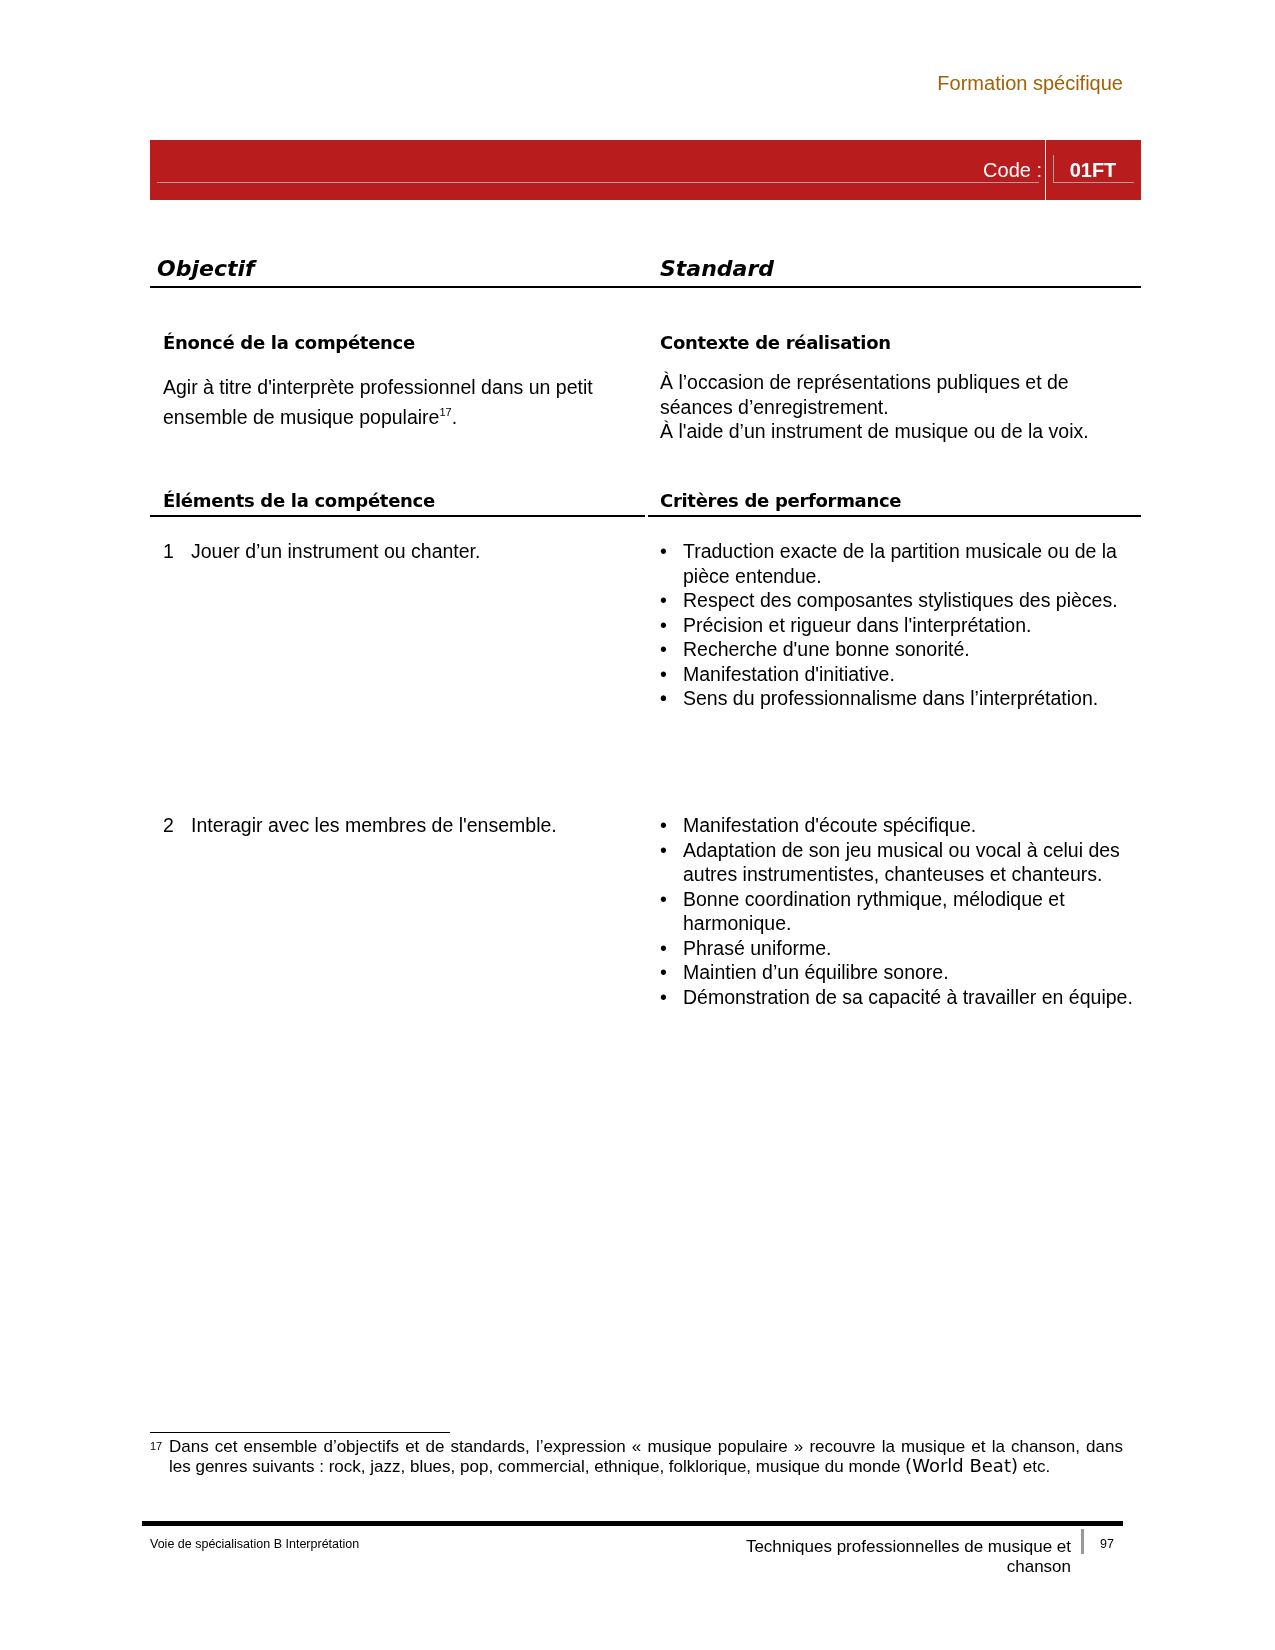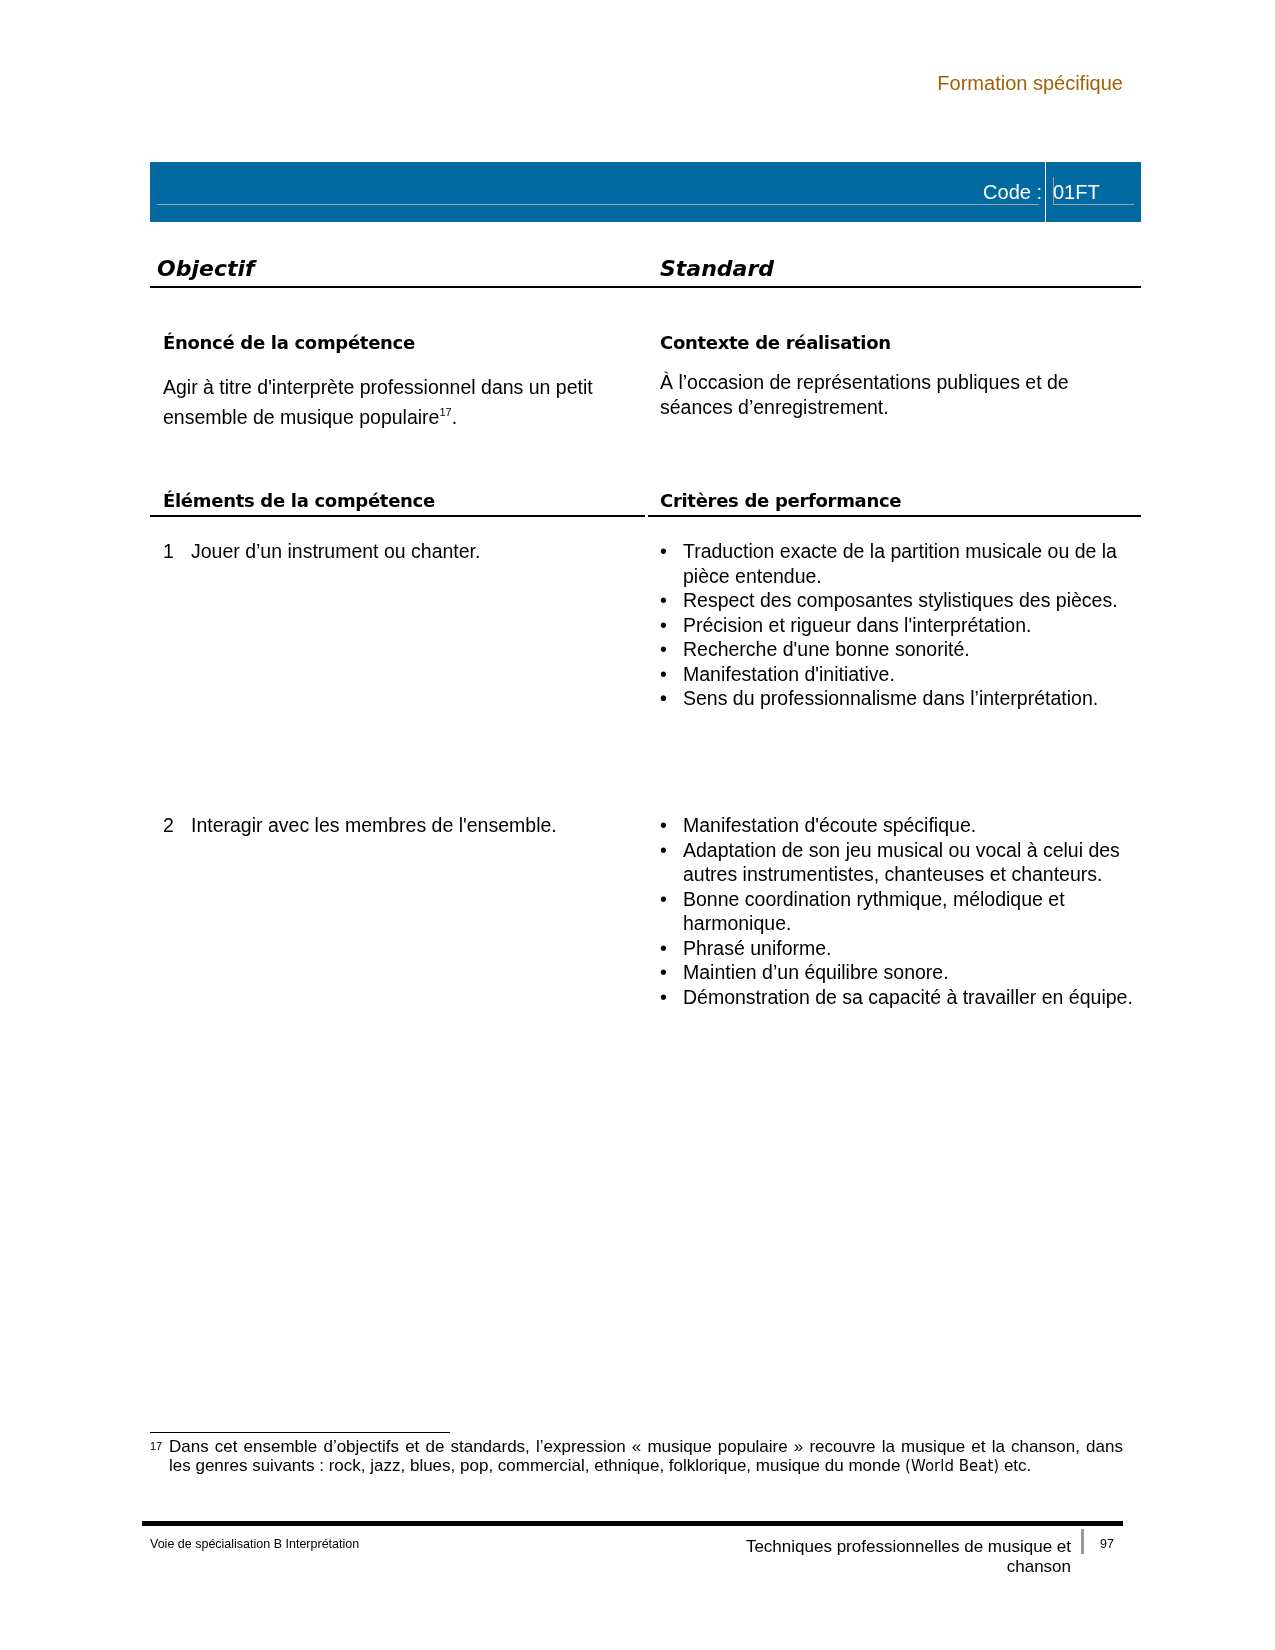--- a/index.html
+++ b/index.html
@@ -1,40 +1,40 @@
 <!DOCTYPE html>
 <html><head>
 <meta charset="utf-8">
 <style>
   html, body { margin:0; padding:0; background:#fff; }
   body { width:1275px; height:1650px; position:relative; overflow:hidden;
          font-family:"Liberation Sans", sans-serif; color:#000; }
   .abs { position:absolute; }
   .running-head { left:700px; width:423px; top:72px; text-align:right; font-size:20px; color:#a16207; }
-  .code-bar { left:150px; top:162px; width:991px; height:60px; background:#0369a1; }
+  .code-bar { left:150px; top:140px; width:991px; height:60px; background:#b91c1c; }
   .code-bar .gray-line { position:absolute; left:7px; top:42px; width:882px; height:1px; background:#a0a0a0; }
   .code-bar .code-label { position:absolute; left:780px; width:112px; top:19px; text-align:right; color:#fff; font-size:20px; }
   .code-bar .divider { position:absolute; left:895px; top:0; width:1px; height:60px; background:#fff; }
   .code-bar .code-box { position:absolute; left:903px; top:15px; width:80px; height:27px; border-left:1px solid #a0a0a0; border-bottom:1px solid #a0a0a0; }
-  .code-bar .code-value { position:absolute; left:903px; width:80px; top:19px; text-align:left; color:#fff; font-size:20px; }
+  .code-bar .code-value { position:absolute; left:903px; width:80px; top:19px; text-align:center; color:#fff; font-size:20px;font-weight:bold; }
   .h1 { font-family:"DejaVu Sans", sans-serif; font-weight:bold; font-style:italic; font-size:22px; top:256px; }
   .rule-main { left:150px; top:286px; width:991px; height:2px; background:#000; }
   .h2 { font-family:"DejaVu Sans", sans-serif; font-weight:bold; font-size:18px; letter-spacing:-0.3px; }
   .body { font-size:19.5px; line-height:24.5px; }
   .rule-sec { top:515px; height:2px; background:#000; }
   ul.crit { list-style:none; margin:0; padding:0; }
   ul.crit li { position:relative; padding-left:23px; font-size:19.5px; line-height:24.5px; }
   ul.crit li .bullet { position:absolute; left:0; top:0; }
   .element { font-size:19.5px; line-height:24.5px; }
   .element .num { display:inline-block; width:28px; }
   .fn-rule { left:150px; top:1432px; width:300px; height:1px; background:#000; }
   .footnote { left:150px; top:1437px; width:973px; font-size:17px; line-height:19px; text-align:justify; }
   .footnote sup { font-size:11px; position:absolute; left:0; top:0; vertical-align:baseline; }
   .footnote .fn-text { display:block; padding-left:19px; }
-  .footnote .wb { font-family:"DejaVu Sans", sans-serif; font-size:15px; }
+  .footnote .wb { font-family:"DejaVu Sans", sans-serif; font-size:18px; }
   .thick-rule { left:142px; top:1521px; width:981px; height:5px; background:#000; }
   .footer-left { left:150px; top:1537px; font-size:12.5px; }
   .footer-right { left:700px; width:371px; top:1537px; font-size:17px; text-align:right; }
   .footer-bar { left:1081px; top:1529px; width:3px; height:25px; background:#999; }
   .page-num { left:1100px; top:1537px; font-size:12.5px; }
 </style>
 </head>
 <body>
 
 <div class="abs running-head">Formation spécifique</div>
@@ -52,20 +52,21 @@
 <div class="abs rule-main"></div>
 
 <div class="abs h2" style="left:163px; top:332px;">Énoncé de la compétence</div>
 <div class="abs body" style="left:163px; top:375px; width:480px;">
   <span>Agir à titre d'interprète professionnel dans un petit ensemble de musique populaire</span><sup style="font-size:11px;">17</sup><span>.</span>
 </div>
 
 <div class="abs h2" style="left:660px; top:332px;">Contexte de réalisation</div>
 <div class="abs body" style="left:660px; top:370px; width:470px;">
   <div>À l’occasion de représentations publiques et de séances d’enregistrement.</div>
+  <div>À l'aide d’un instrument de musique ou de la voix.</div>
 </div>
 
 <div class="abs h2" style="left:163px; top:490px;">Éléments de la compétence</div>
 <div class="abs h2" style="left:660px; top:490px;">Critères de performance</div>
 <div class="abs rule-sec" style="left:150px; width:495px;"></div>
 <div class="abs rule-sec" style="left:648px; width:493px;"></div>
 
 <div class="abs element" style="left:163px; top:539px;">
   <span class="num">1</span><span>Jouer d’un instrument ou chanter.</span>
 </div>

